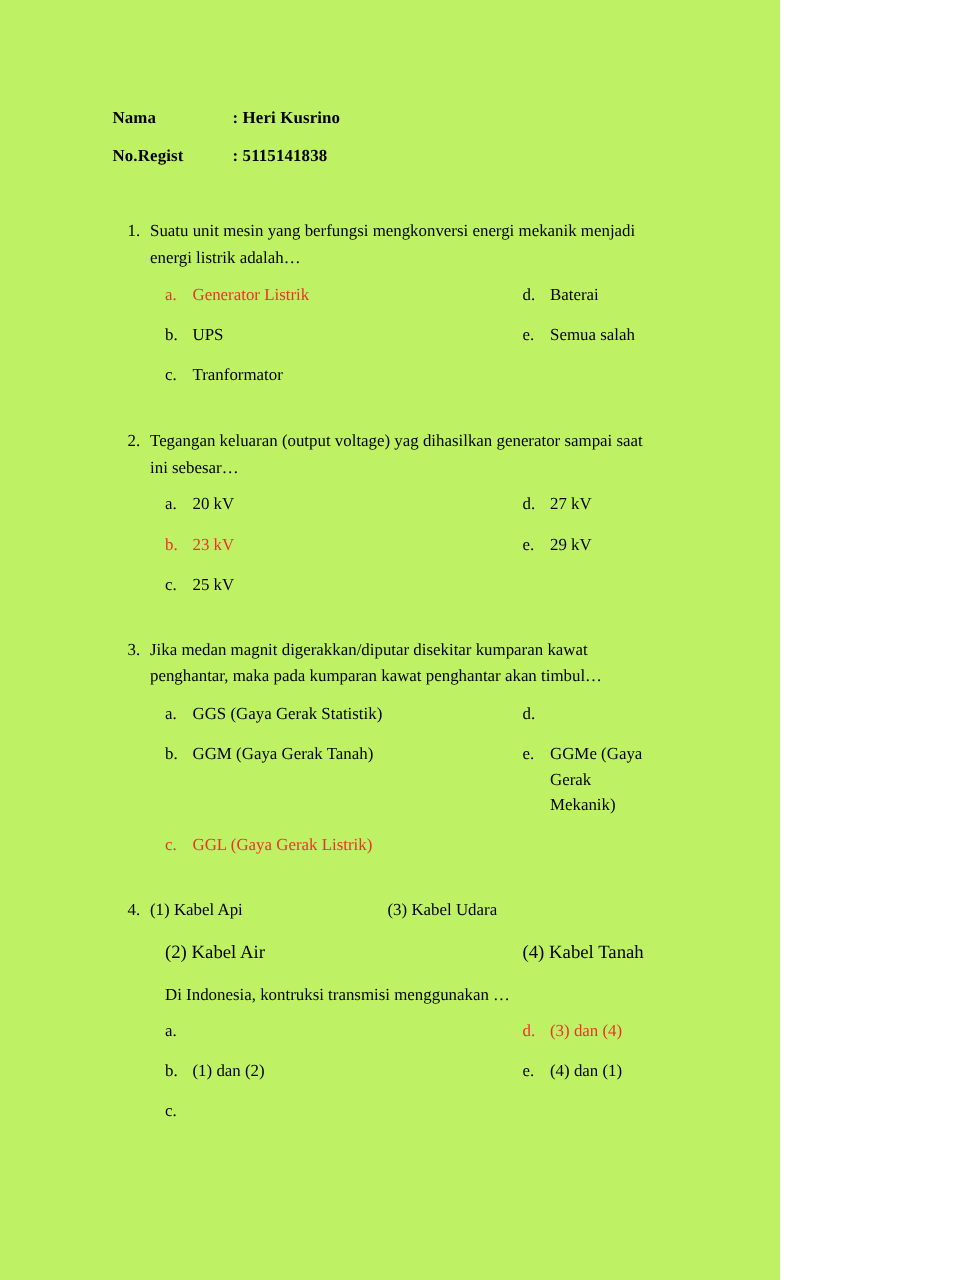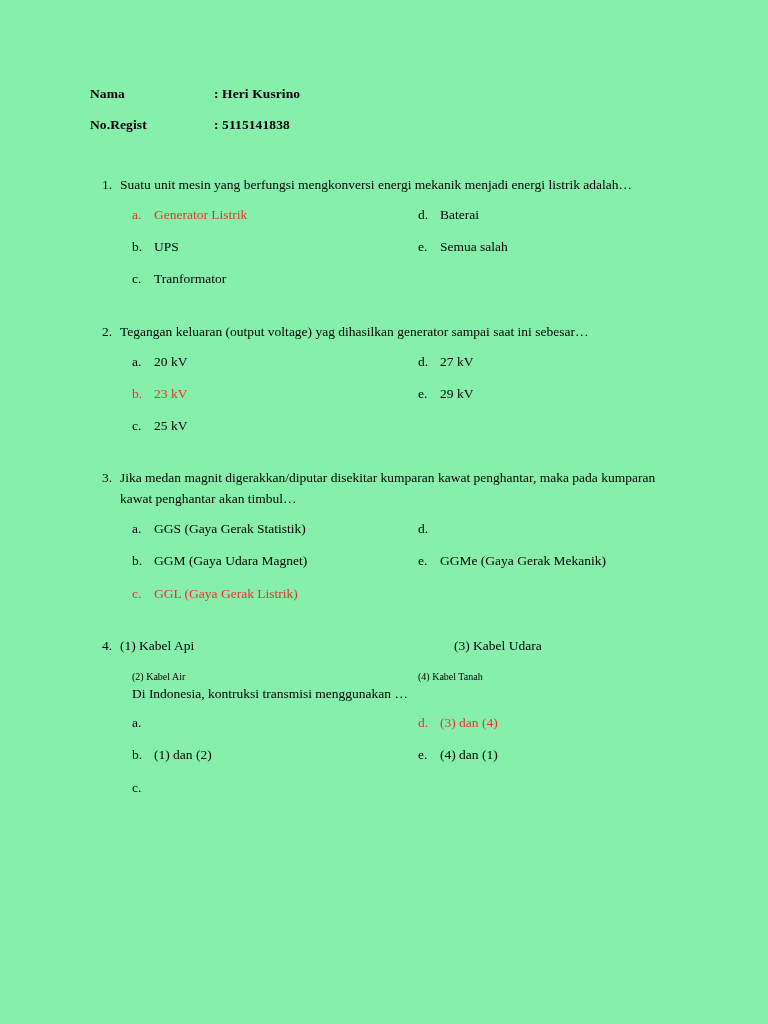--- a/index.html
+++ b/index.html
@@ -9,46 +9,45 @@
   }
   body {
     width: 768px;
     height: 1024px;
     font-family: "Liberation Serif", serif;
     color: #000000;
     position: relative;
     overflow: hidden;
   }
   .page {
-    width: 768px;
+    width: 624px;
     height: 1024px;
     box-sizing: border-box;
     padding: 86px 96px 0 90px;
-    background: #86efac;
+    background: #bef264;
   }
 
   
   .header-block {
     margin-bottom: 42px;
   }
   .header-row {
     display: flex;
     align-items: baseline;
     font-weight: bold;
     font-size: 13.5px;
     letter-spacing: 0.1px;
     margin-bottom: 15px;
   }
   .header-label {
     width: 96px;
     flex: 0 0 96px;
   }
   .header-value {
     white-space: nowrap;
-    margin-left: 28px;
   }
 
   
   .question {
     margin-bottom: 26px;
   }
   .q-line {
     display: flex;
     align-items: flex-start;
     font-size: 13.5px;
@@ -97,22 +96,23 @@
   .opt-label {
     flex: 1 1 auto;
   }
   .answer {
     color: #e8342a;
   }
 
   
   .pair-row {
     display: flex;
-    font-size: 10px;
+    font-size: 15px;
     line-height: 1.5;
+    margin-bottom: 12px;
   }
   .pair-left {
     width: 320px;
     flex: 0 0 320px;
     padding-left: 42px;
     box-sizing: border-box;
   }
   .pair-right {
     flex: 1 1 auto;
     padding-left: 8px;
@@ -228,21 +228,21 @@
           <span class="opt-letter">a.</span>
           <span class="opt-label">GGS (Gaya Gerak Statistik)</span>
         </div>
         <div class="opt opt-right">
           <span class="opt-letter">d.</span>
         </div>
       </div>
       <div class="opt-row">
         <div class="opt opt-left">
           <span class="opt-letter">b.</span>
-          <span class="opt-label">GGM (Gaya Udara Magnet)</span>
+          <span class="opt-label">GGM (Gaya Gerak Tanah)</span>
         </div>
         <div class="opt opt-right">
           <span class="opt-letter">e.</span>
           <span class="opt-label">GGMe (Gaya Gerak Mekanik)</span>
         </div>
       </div>
       <div class="opt-row">
         <div class="opt opt-left">
           <span class="opt-letter answer">c.</span>
           <span class="opt-label answer">GGL (Gaya Gerak Listrik)</span>

